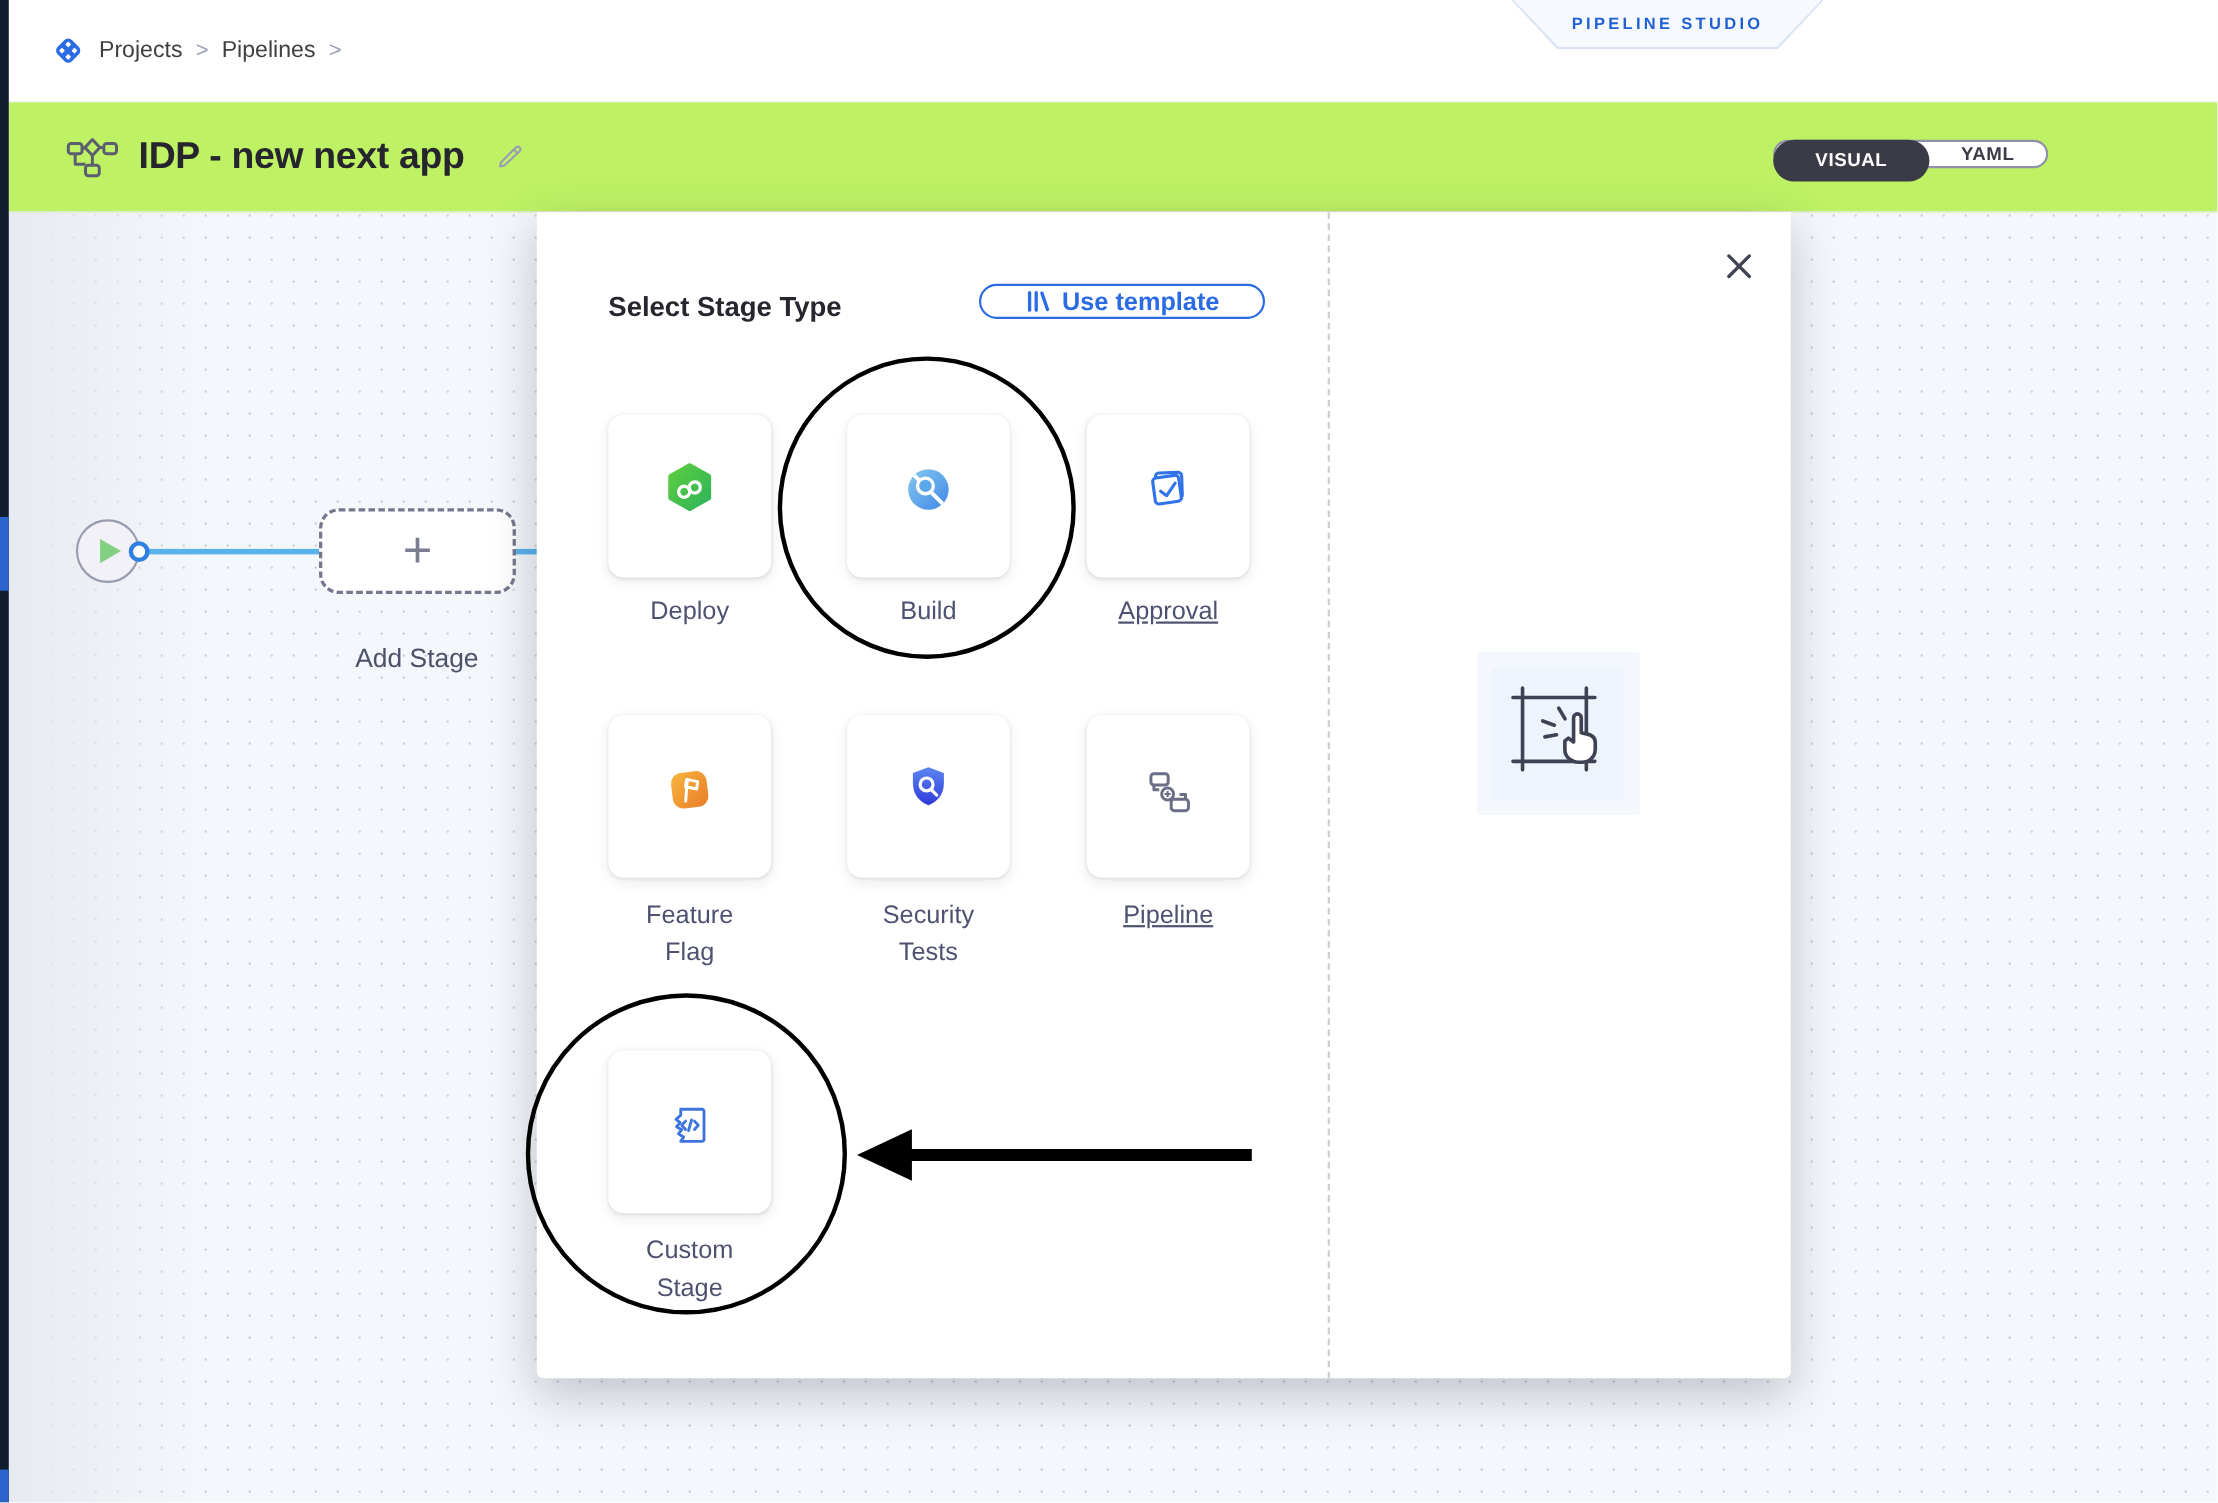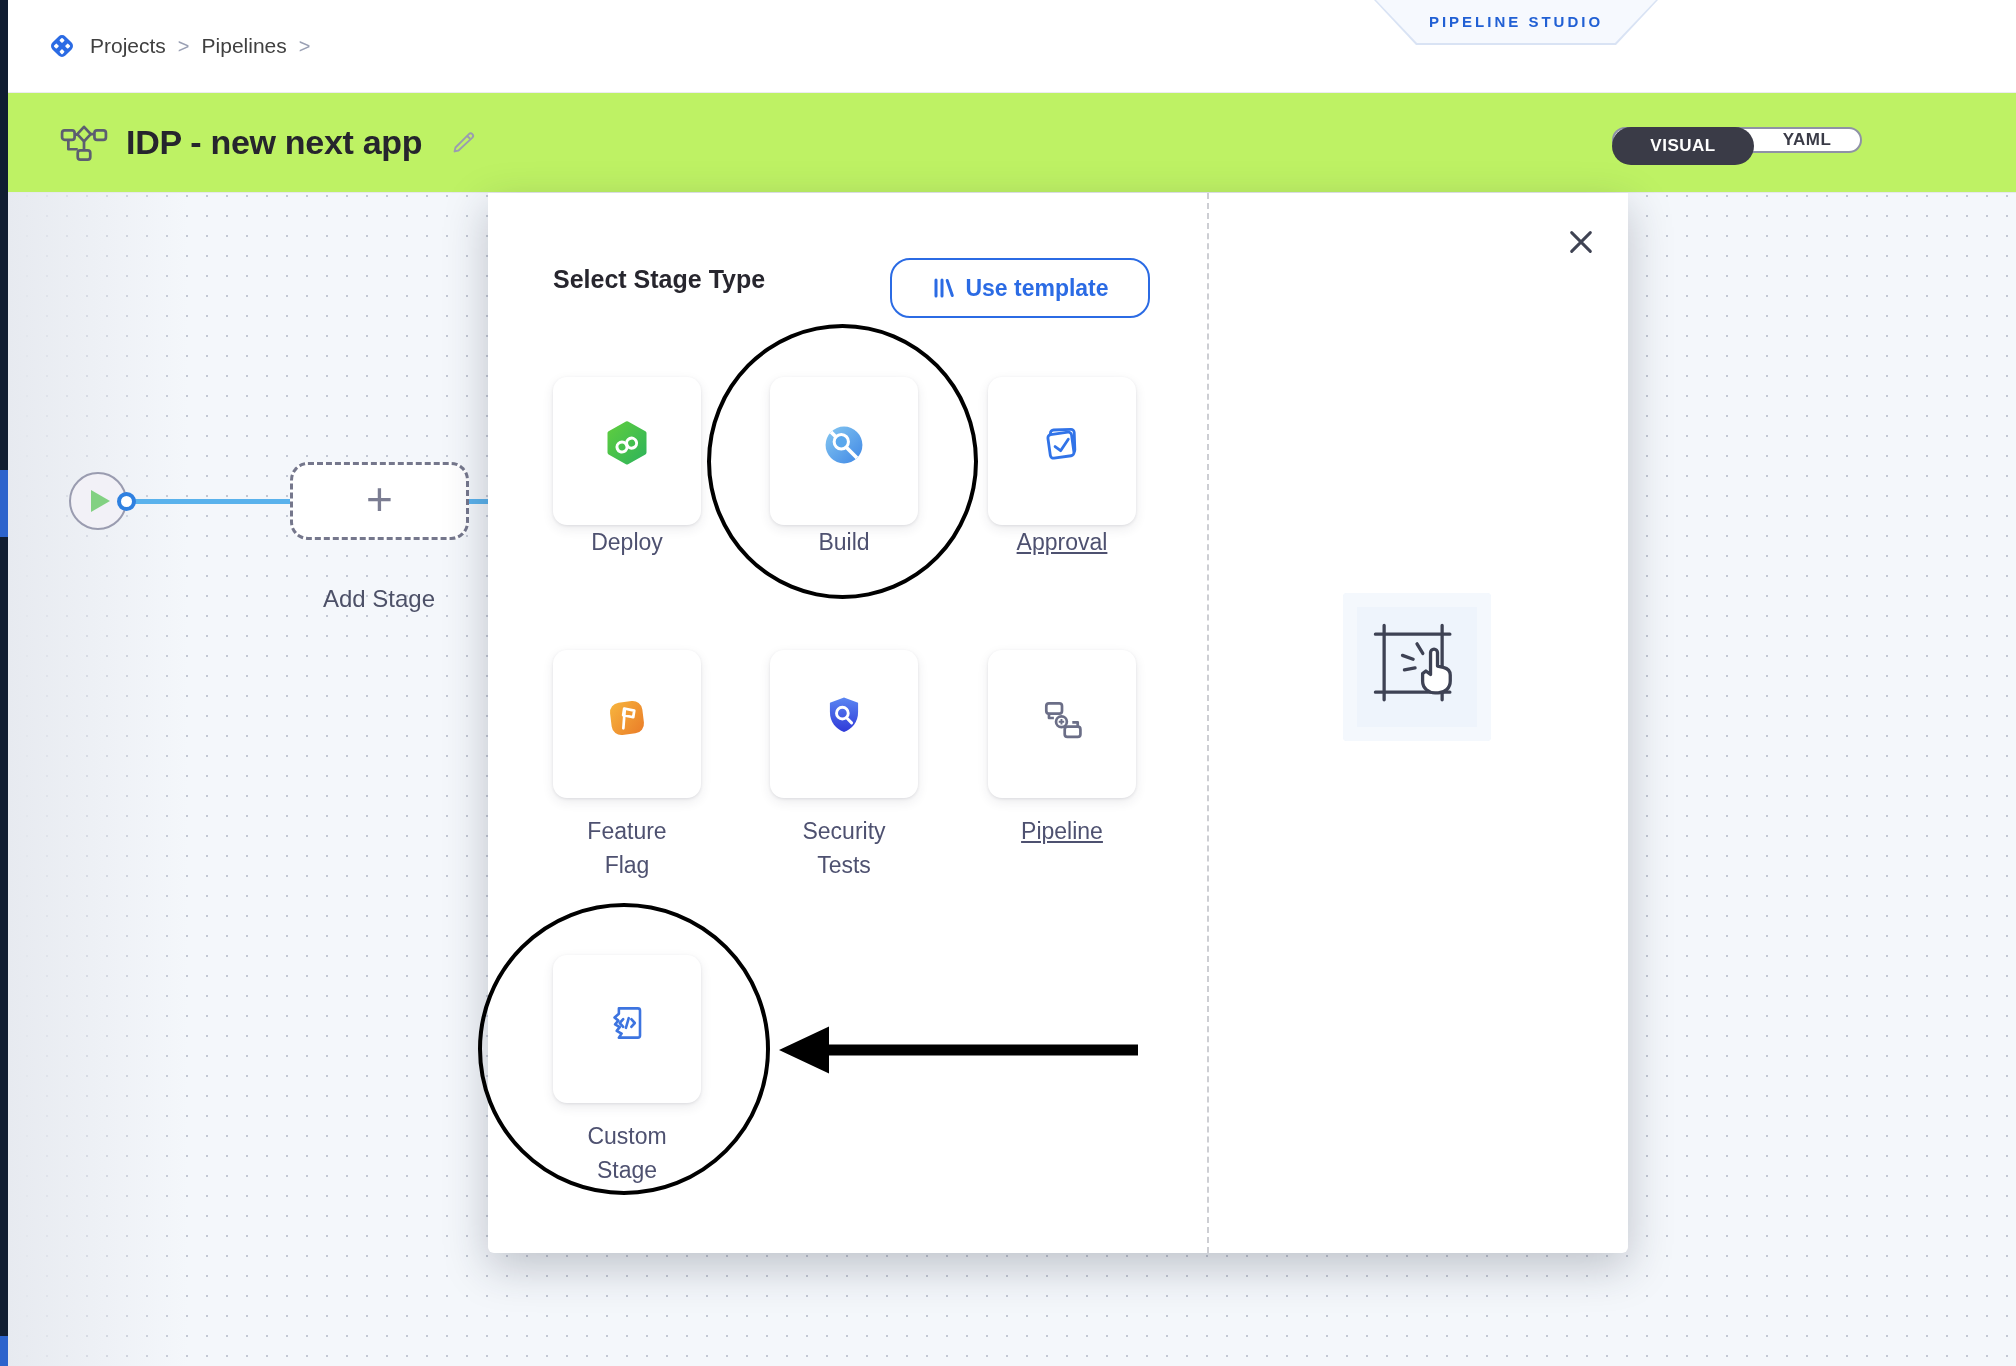--- a/index.html
+++ b/index.html
@@ -58,35 +58,35 @@
   .add-stage-box { position:absolute; left:282px; top:269px; width:179px; height:78px; background:#fff;
     border:3.5px dashed #75778c; border-radius:18px; display:flex; align-items:center; justify-content:center; cursor:pointer; }
   .add-stage-box .plus { font-size:46px; font-weight:300; color:#7b7d92; line-height:40px; margin-top:-4px; }
   .add-stage-label { position:absolute; left:271px; top:392px; width:200px; text-align:center;
     font-size:24px; color:#4d5168; }
 
   
   .modal { position:absolute; left:488px; top:193px; width:1140px; height:1060px; background:#fff;
     border-radius:0 0 6px 6px; box-shadow:0 14px 44px rgba(30,40,60,.25); z-index:10; }
   .modal-title { position:absolute; left:65px; top:72px; font-size:25px; font-weight:bold; color:#27262e; }
-  .use-template-btn { position:absolute; left:402px; top:65px; width:260px; height:60px; background:#fff;
+  .use-template-btn { position:absolute; left:402px; top:65px; width:260px; height:32px; background:#fff;
     border:2px solid #2b6be4; border-radius:20px; color:#2b6be4; font-size:23px; font-weight:600;
     display:flex; align-items:center; justify-content:center; gap:10px; cursor:pointer; font-family:inherit; }
 
   .stage-card { position:absolute; width:148px; height:148px; background:#fff; border-radius:14px;
     box-shadow:0 1px 3px rgba(40,41,61,.10), 0 4px 12px rgba(40,41,61,.09);
     display:flex; align-items:center; justify-content:center; cursor:pointer; }
   .stage-card svg { transform:translateY(-6px); }
   .stage-label { position:absolute; width:220px; text-align:center; font-size:23px; color:#4e5170;
     line-height:34px; white-space:pre-line; }
 
   .pos-c1 { left:65px; }  .pos-c2 { left:282px; }  .pos-c3 { left:500px; }
   .pos-r1 { top:184px; }  .pos-r2 { top:457px; }   .pos-r3 { top:762px; }
   .lab-c1 { left:29px; }  .lab-c2 { left:246px; }  .lab-c3 { left:464px;text-decoration:underline; }
-  .lab-r1 { top:332px; }  .lab-r2 { top:621px; }   .lab-r3 { top:926px; }
+  .lab-r1 { top:345px; }  .lab-r2 { top:621px; }   .lab-r3 { top:926px; }
 
   .modal-divider { position:absolute; left:719px; top:0; bottom:0; border-left:2px dashed #cdced3; }
 
   .close-btn { position:absolute; left:1077px; top:33px; width:32px; height:32px; cursor:pointer;
     display:flex; align-items:center; justify-content:center; background:none; border:none; }
 
   .info-tile { position:absolute; left:855px; top:400px; width:148px; height:148px; background:#eef4fc;
     border-radius:4px; display:flex; align-items:center; justify-content:center;
     box-shadow:inset 0 0 0 14px #f4f8fd; }
   .info-text { position:absolute; left:719px; top:585px; width:421px; text-align:center;

